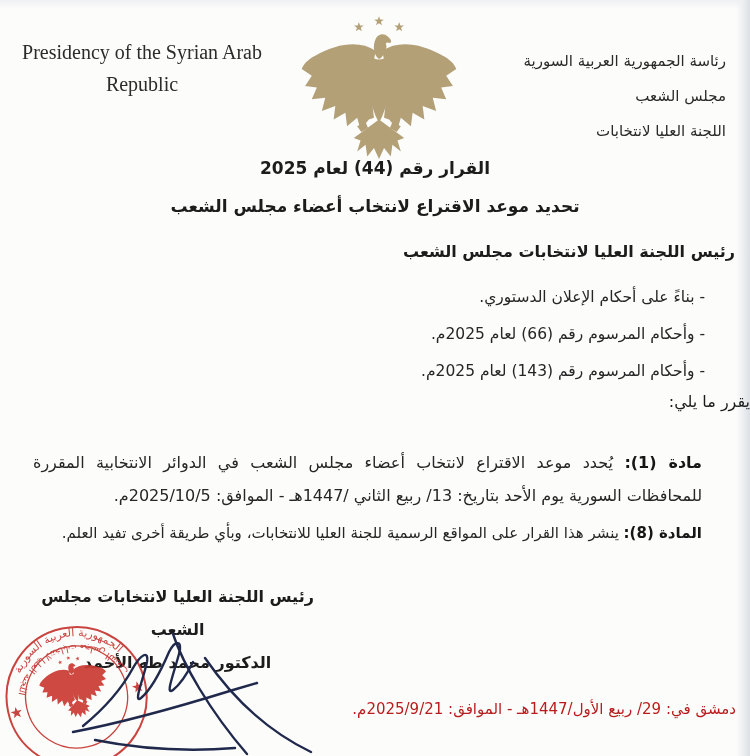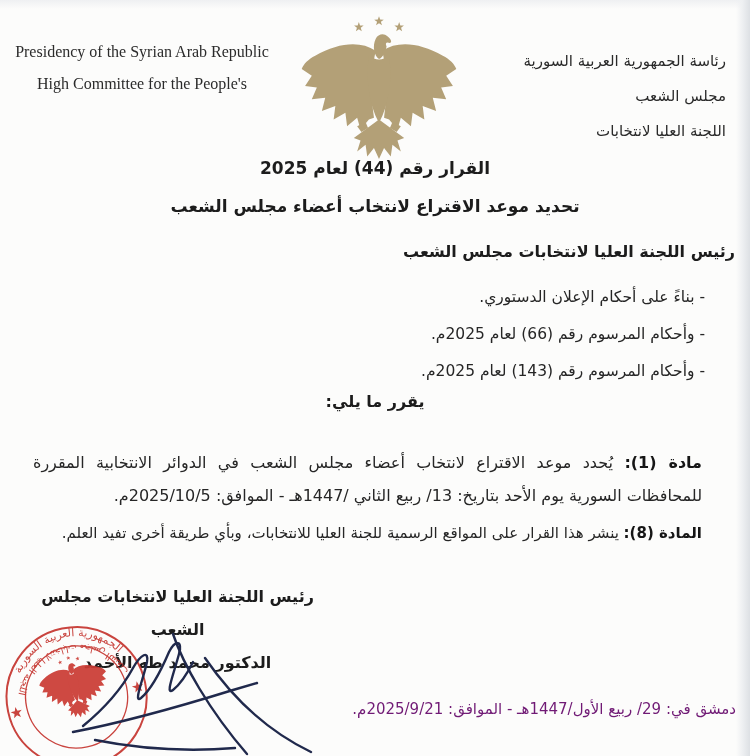--- a/index.html
+++ b/index.html
@@ -8,21 +8,21 @@
     background:#fcfcfb;
     font-family:"DejaVu Sans",sans-serif;
     color:#232323;
   }
   .edge-right{position:absolute;right:0;top:0;width:14px;height:100%;
     background:linear-gradient(to left,#dde0e4,#eef0f2 55%,rgba(255,255,255,0));}
   .edge-top{position:absolute;left:0;top:0;width:100%;height:9px;
     background:linear-gradient(#eff0f2,rgba(255,255,255,0));}
   .en-header{
     position:absolute;left:8px;top:36px;width:268px;
-    font-family:"Liberation Serif",serif;font-size:16px;line-height:32px;
+    font-family:"Liberation Serif",serif;font-size:20px;line-height:32px;
     text-align:center;color:#2b2b2b;
   }
   .ar{font-family:"DejaVu Sans",sans-serif;direction:rtl;}
   .ar-header{
     position:absolute;right:24px;top:44px;width:205px;
     font-size:15px;line-height:35px;color:#2a2a2a;
   }
   .emblem{position:absolute;left:295px;top:12px;}
   .doc-title{
     position:absolute;left:0;top:149px;width:100%;
@@ -31,46 +31,45 @@
   .preamble-heading{
     position:absolute;right:15px;top:242px;
     font-weight:bold;font-size:16px;color:#1c1c1c;
   }
   .preamble-items{
     position:absolute;right:45px;top:279px;
     font-size:15.5px;line-height:37px;text-align:right;color:#262626;
   }
   .decree-lead{
     position:absolute;left:0;top:392px;width:100%;
-    text-align:center;font-weight:bold;font-size:16px;color:#1c1c1c;
+    text-align:right;font-weight:normal;font-size:16px;color:#1c1c1c;
   }
   .article{position:absolute;font-size:16px;line-height:33px;text-align:justify;color:#262626;margin-top:20px;}
   .article b{color:#161616;}
   .article-1{top:426px;right:48px;left:33px;}
   .article-2{top:497px;right:48px;left:26px;font-size:15px;}
   .sig-block{
     position:absolute;left:30px;top:580px;width:295px;
     text-align:center;font-weight:bold;font-size:16px;line-height:33px;color:#1c1c1c;
   }
   .stamp{position:absolute;left:2px;top:622px;transform:rotate(-12deg);opacity:.92;}
   .signature{position:absolute;left:55px;top:628px;}
   .footer-date{
     position:absolute;right:14px;top:700px;
-    font-size:15px;color:#701a75;text-align:right;
+    font-size:15px;color:#b91c1c;text-align:right;
   }
 </style>
 </head>
 <body>
 
 <div class="edge-top"></div>
 <div class="edge-right"></div>
 
 <div class="en-header">
   <div>Presidency of the Syrian Arab Republic</div>
-  <div>High Committee for the People's</div>
 </div>
 
 <div class="ar-header ar">
   <div>رئاسة الجمهورية العربية السورية</div>
   <div>مجلس الشعب</div>
   <div>اللجنة العليا لانتخابات</div>
 </div>
 
 <div class="emblem">
   <svg width="168" height="147" viewBox="0 0 200 175">

